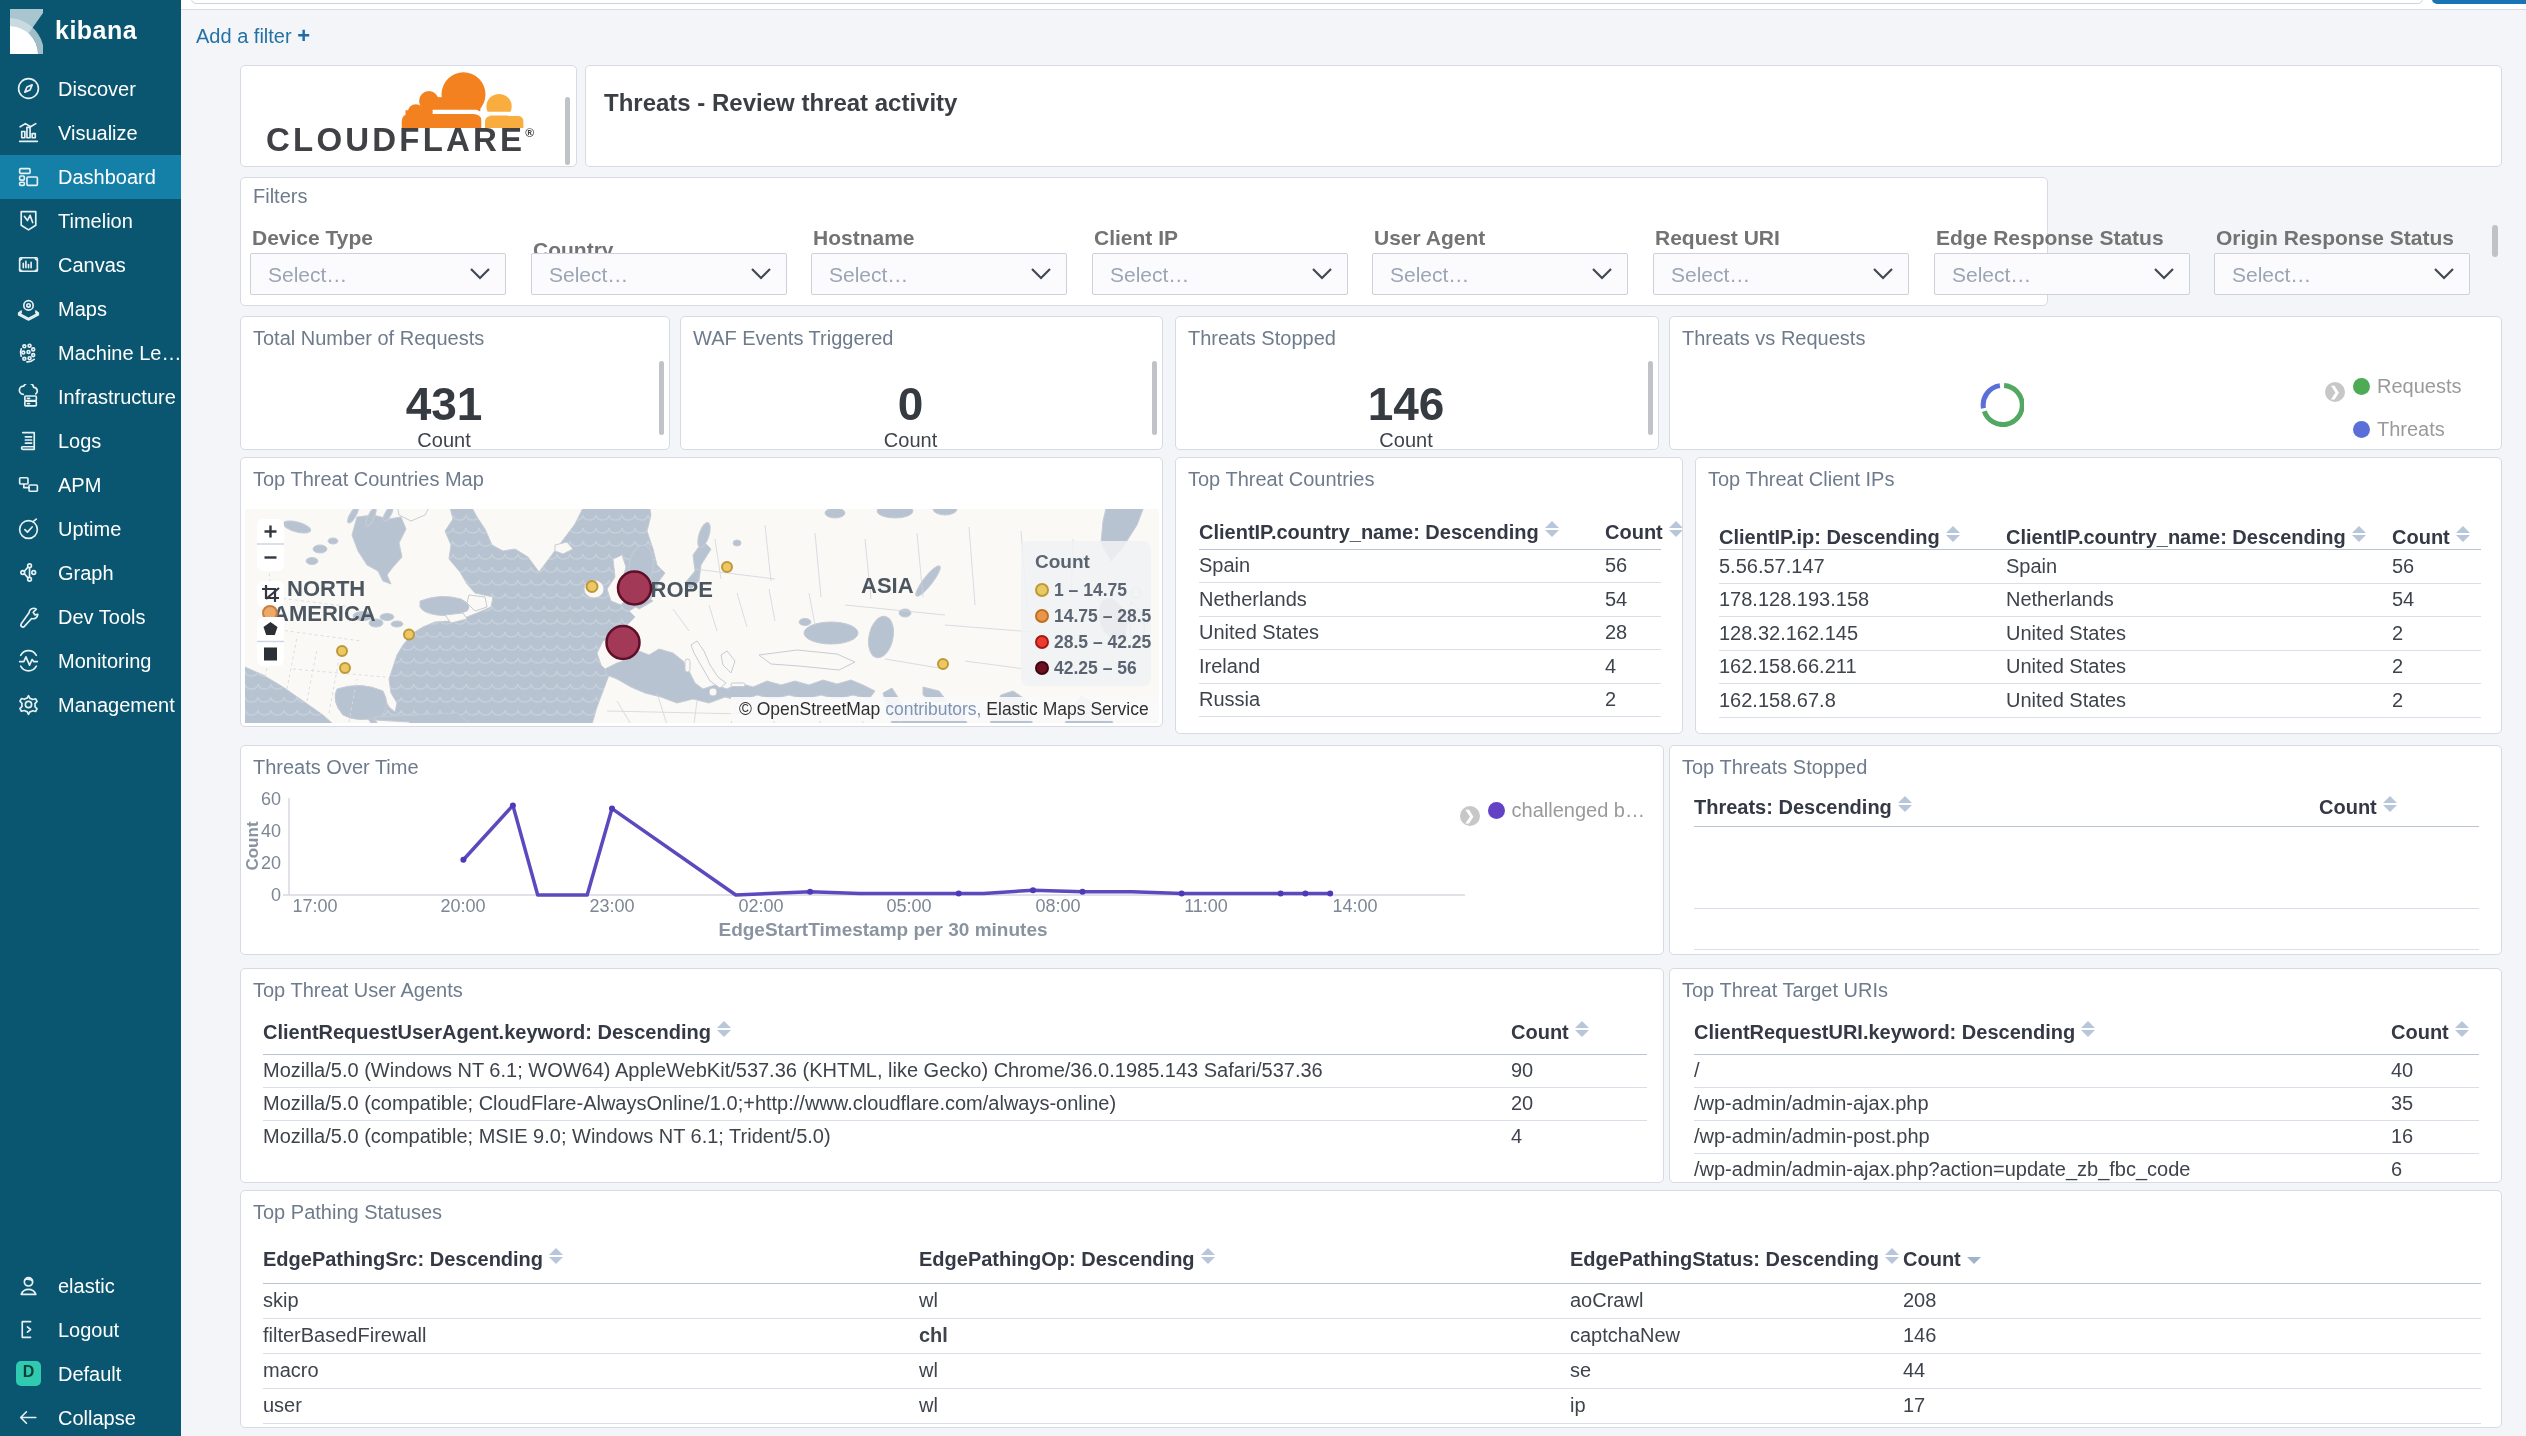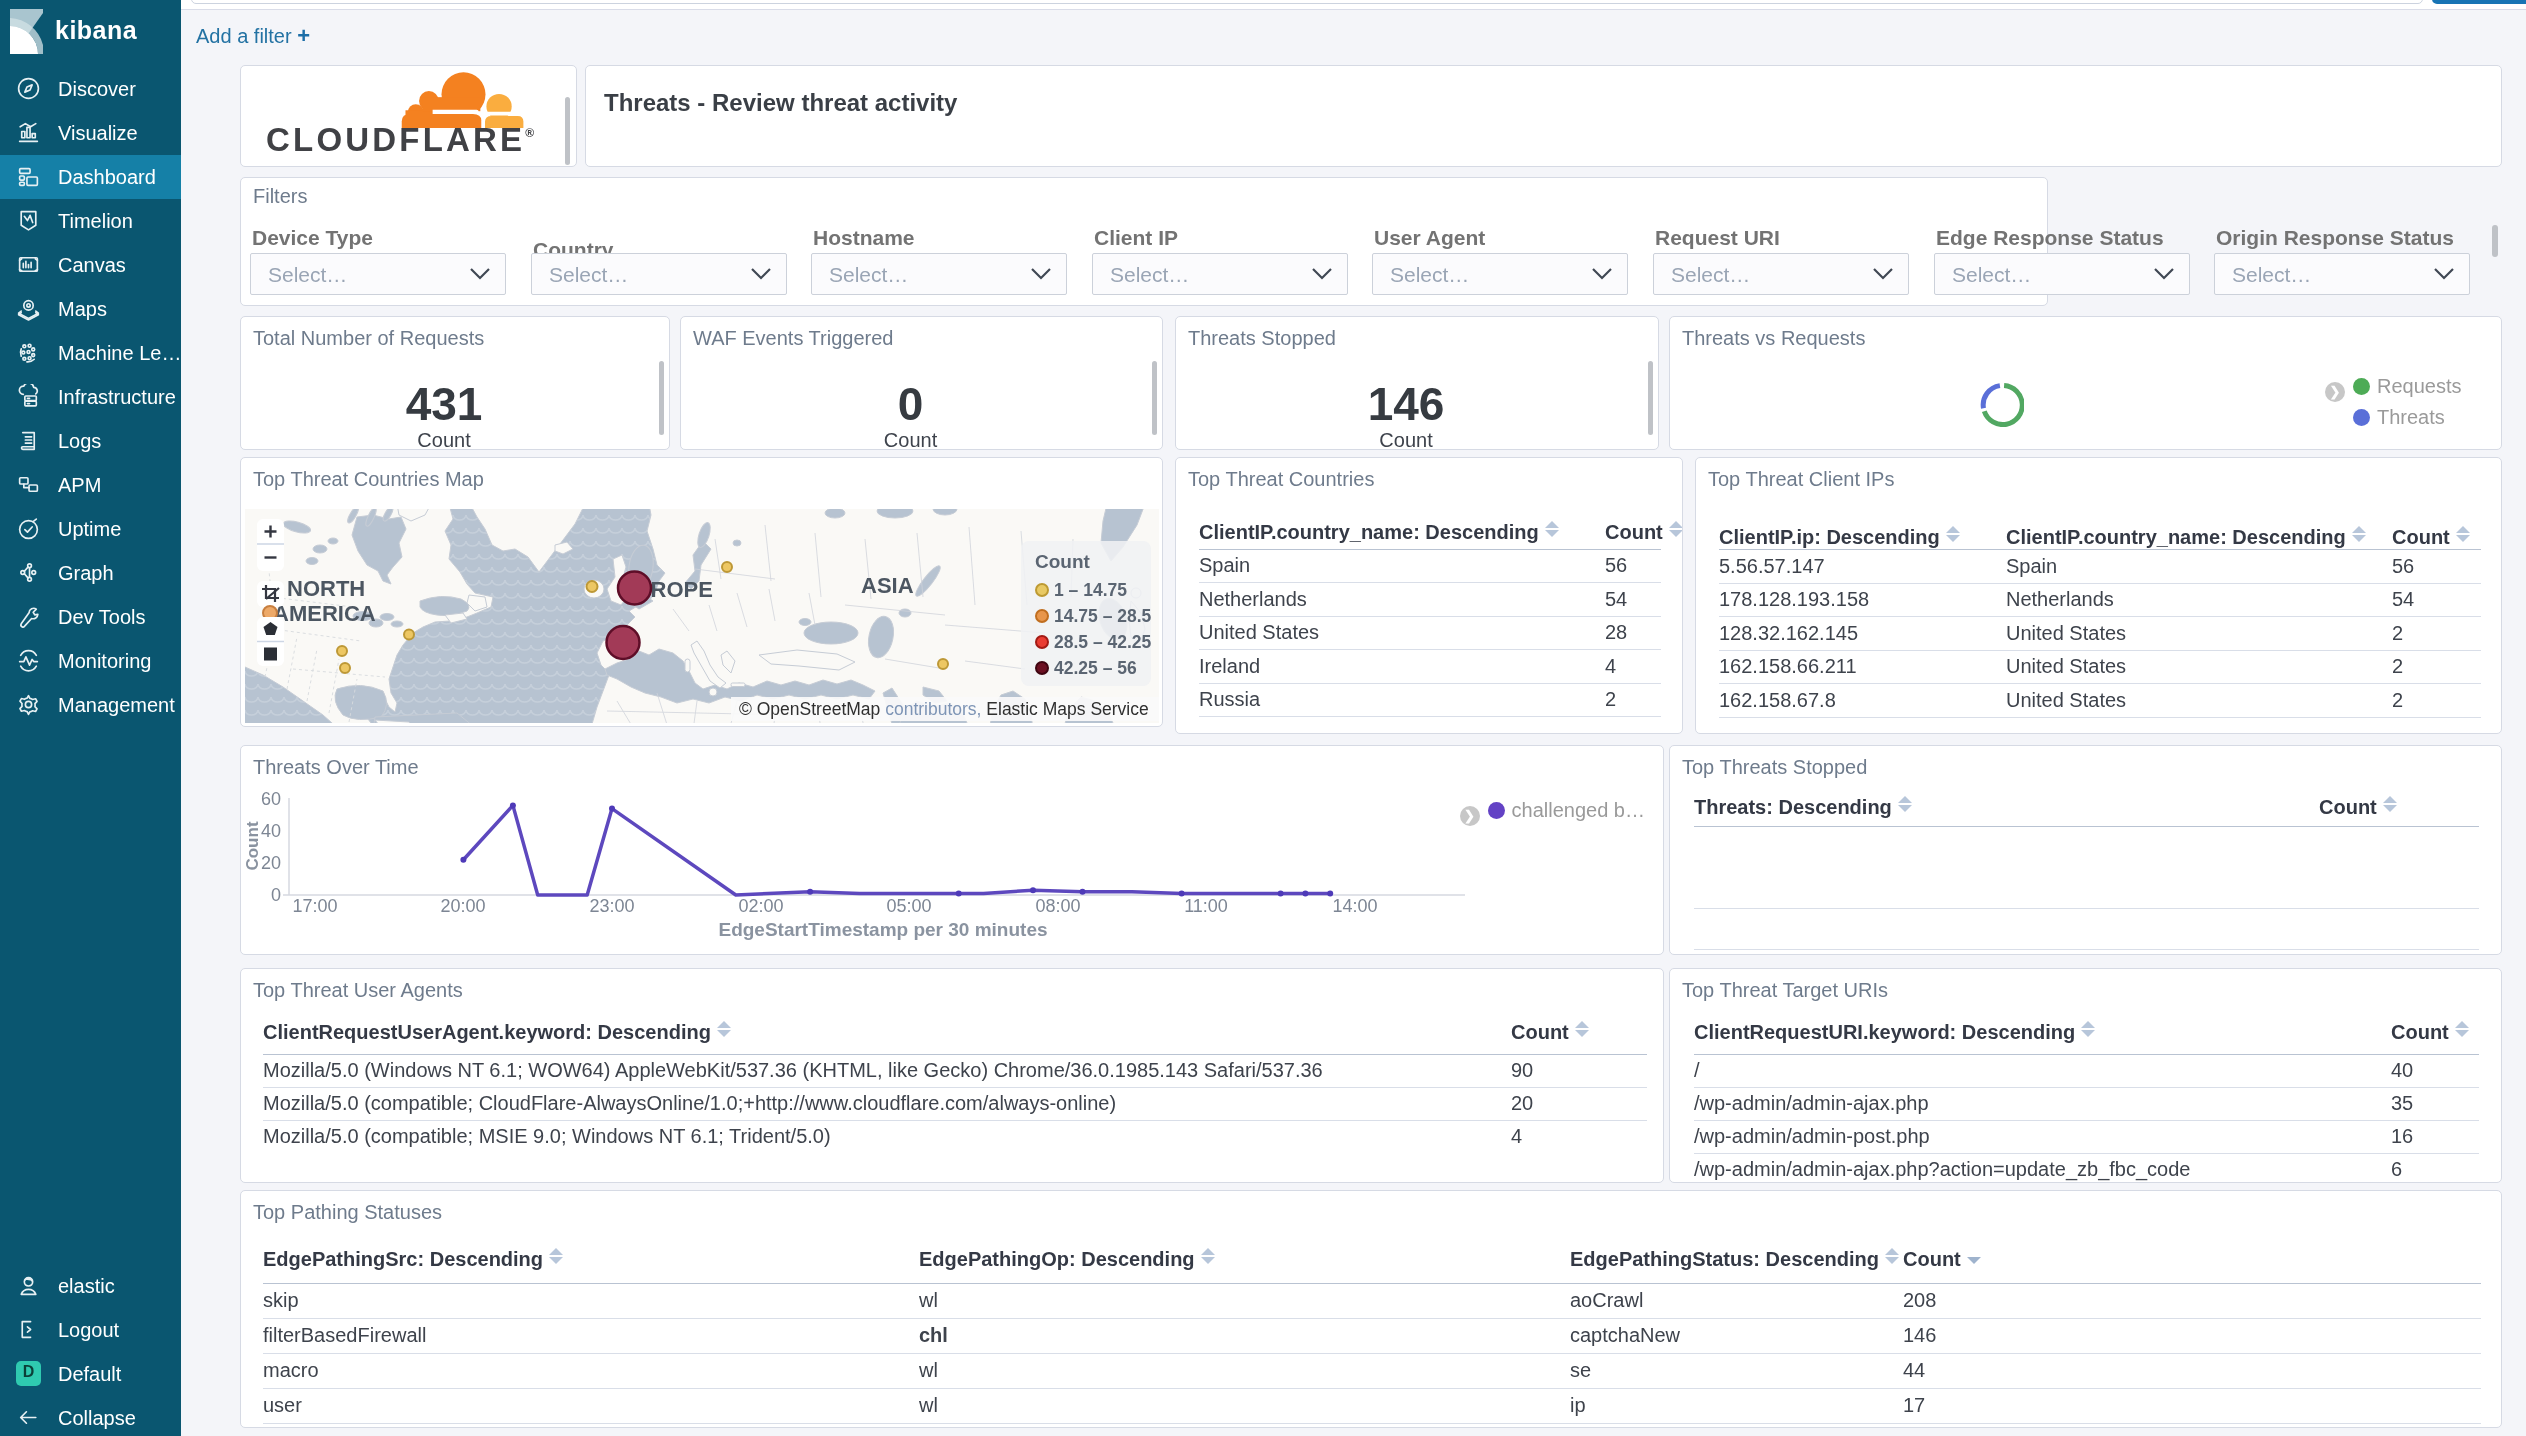--- a/index.html
+++ b/index.html
@@ -331,21 +331,21 @@
 <div class="panel" style="left:1669px; top:316px; width:833px; height:134px;">
   <div class="ptitle">Threats vs Requests</div>
   <svg style="position:absolute; left:310px; top:66px;" width="44" height="44" viewBox="0 0 44 44">
     <g fill="none" stroke-width="5">
       <path d="M 24.1,2.6 A 19.5,19.5 0 1 1 4.3,28.3" stroke="#52a862"></path>
       <path d="M 3.5,25.3 A 19.5,19.5 0 0 1 19.9,2.6" stroke="#5a6fd8"></path>
     </g>
   </svg>
   <div style="position:absolute; left:655px; top:58px; text-align:left;">
     <div class="legrow"><span class="chev">❯</span><span class="dot" style="background:#4dab56;"></span>Requests</div>
-    <div class="legrow" style="margin-top:4px; padding-left:28px;"><span class="dot" style="background:#5a6fd8;"></span>Threats</div>
+    <div class="legrow" style="margin-top:16px; padding-left:28px;"><span class="dot" style="background:#5a6fd8;"></span>Threats</div>
   </div>
 </div>
 
 <div class="panel" style="left:240px; top:457px; width:923px; height:270px;">
   <div class="ptitle">Top Threat Countries Map</div>
   <div style="position:absolute; left:4px; top:51px; width:914px; height:214px; overflow:hidden;">
 <svg width="914" height="214" viewBox="0 0 914 214">
 <defs>
 <pattern id="wv" width="26" height="13" patternUnits="userSpaceOnUse">
  <path d="M0,6 a6.5,5 0 0 0 13,0 a6.5,5 0 0 0 13,0" fill="none" stroke="#ffffff" stroke-opacity="0.2" stroke-width="1.6"></path>

